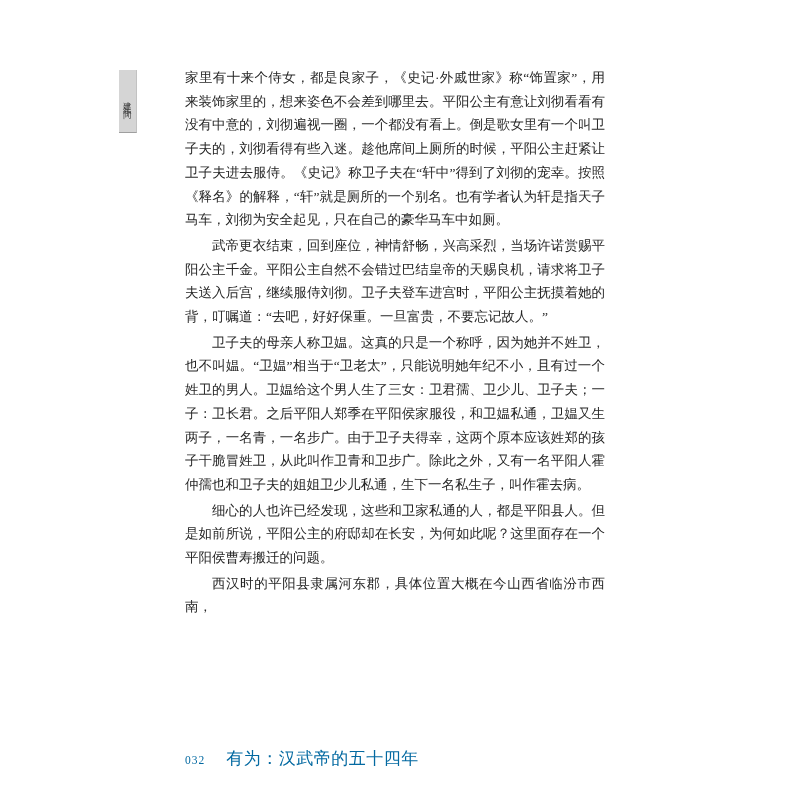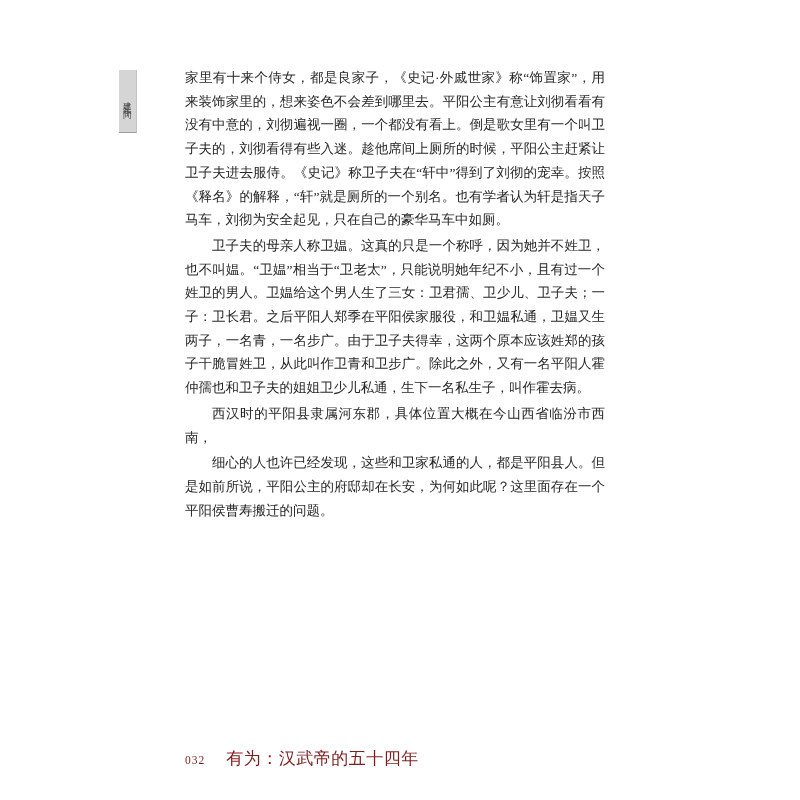--- a/index.html
+++ b/index.html
@@ -45,21 +45,21 @@
     word-break: break-all;
   }
   .text-block p { margin: 0; }
   .text-block p.indent { text-indent: 2em; }
   .footer {
     position: absolute;
     left: 181px;
     top: 743px;
     display: flex;
     align-items: baseline;
-    color: #7f1d1d;
+    color: #0369a1;
   }
   .footer .page-num {
     font-size: 11.5px;
     letter-spacing: 1px;
     margin-right: 19px;
   }
   .footer .book-title {
     font-size: 17px;
     letter-spacing: 0.5px;
   }
@@ -68,23 +68,24 @@
 <body>
 
 <div class="page">
 
   <div class="margin-tab">
     <span>建元年间</span>
   </div>
 
   <div class="text-block">
     <p>家里有十来个侍女，都是良家子，《史记·外戚世家》称“饰置家”，用来装饰家里的，想来姿色不会差到哪里去。平阳公主有意让刘彻看看有没有中意的，刘彻遍视一圈，一个都没有看上。倒是歌女里有一个叫卫子夫的，刘彻看得有些入迷。趁他席间上厕所的时候，平阳公主赶紧让卫子夫进去服侍。《史记》称卫子夫在“轩中”得到了刘彻的宠幸。按照《释名》的解释，“轩”就是厕所的一个别名。也有学者认为轩是指天子马车，刘彻为安全起见，只在自己的豪华马车中如厕。</p>
+    <p class="indent">武帝更衣结束，回到座位，神情舒畅，兴高采烈，当场许诺赏赐平阳公主千金。平阳公主自然不会错过巴结皇帝的天赐良机，请求将卫子夫送入后宫，继续服侍刘彻。卫子夫登车进宫时，平阳公主抚摸着她的背，叮嘱道：“去吧，好好保重。一旦富贵，不要忘记故人。”</p>
     <p class="indent">卫子夫的母亲人称卫媪。这真的只是一个称呼，因为她并不姓卫，也不叫媪。“卫媪”相当于“卫老太”，只能说明她年纪不小，且有过一个姓卫的男人。卫媪给这个男人生了三女：卫君孺、卫少儿、卫子夫；一子：卫长君。之后平阳人郑季在平阳侯家服役，和卫媪私通，卫媪又生两子，一名青，一名步广。由于卫子夫得幸，这两个原本应该姓郑的孩子干脆冒姓卫，从此叫作卫青和卫步广。除此之外，又有一名平阳人霍仲孺也和卫子夫的姐姐卫少儿私通，生下一名私生子，叫作霍去病。</p>
+    <p class="indent">细心的人也许已经发现，这些和卫家私通的人，都是平阳县人。但是如前所说，平阳公主的府邸却在长安，为何如此呢？这里面存在一个平阳侯曹寿搬迁的问题。</p>
     <p class="indent">西汉时的平阳县隶属河东郡，具体位置大概在今山西省临汾市西南，</p>
-    <p class="indent">细心的人也许已经发现，这些和卫家私通的人，都是平阳县人。但是如前所说，平阳公主的府邸却在长安，为何如此呢？这里面存在一个平阳侯曹寿搬迁的问题。</p>
   </div>
 
   <div class="footer">
     <span class="page-num">032</span>
     <span class="book-title">有为：汉武帝的五十四年</span>
   </div>
 
 </div>
 
 </body></html>

